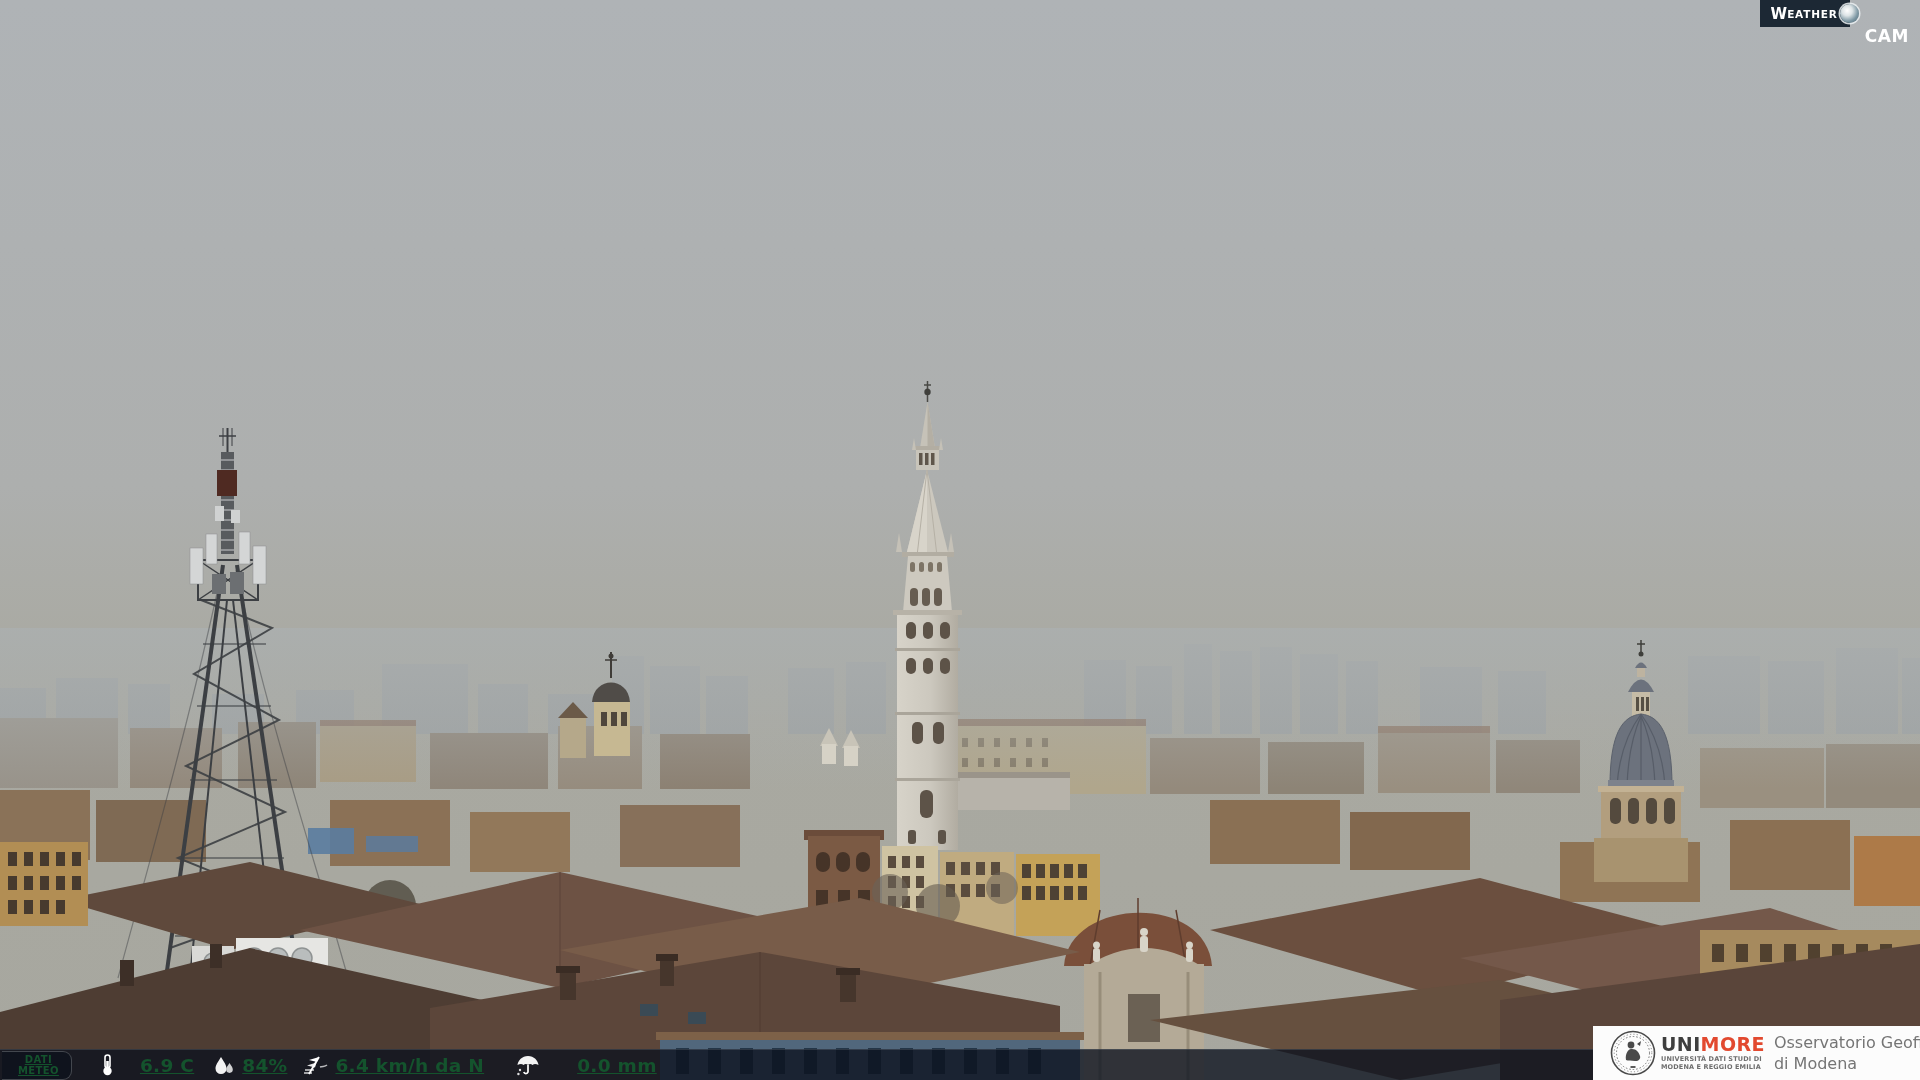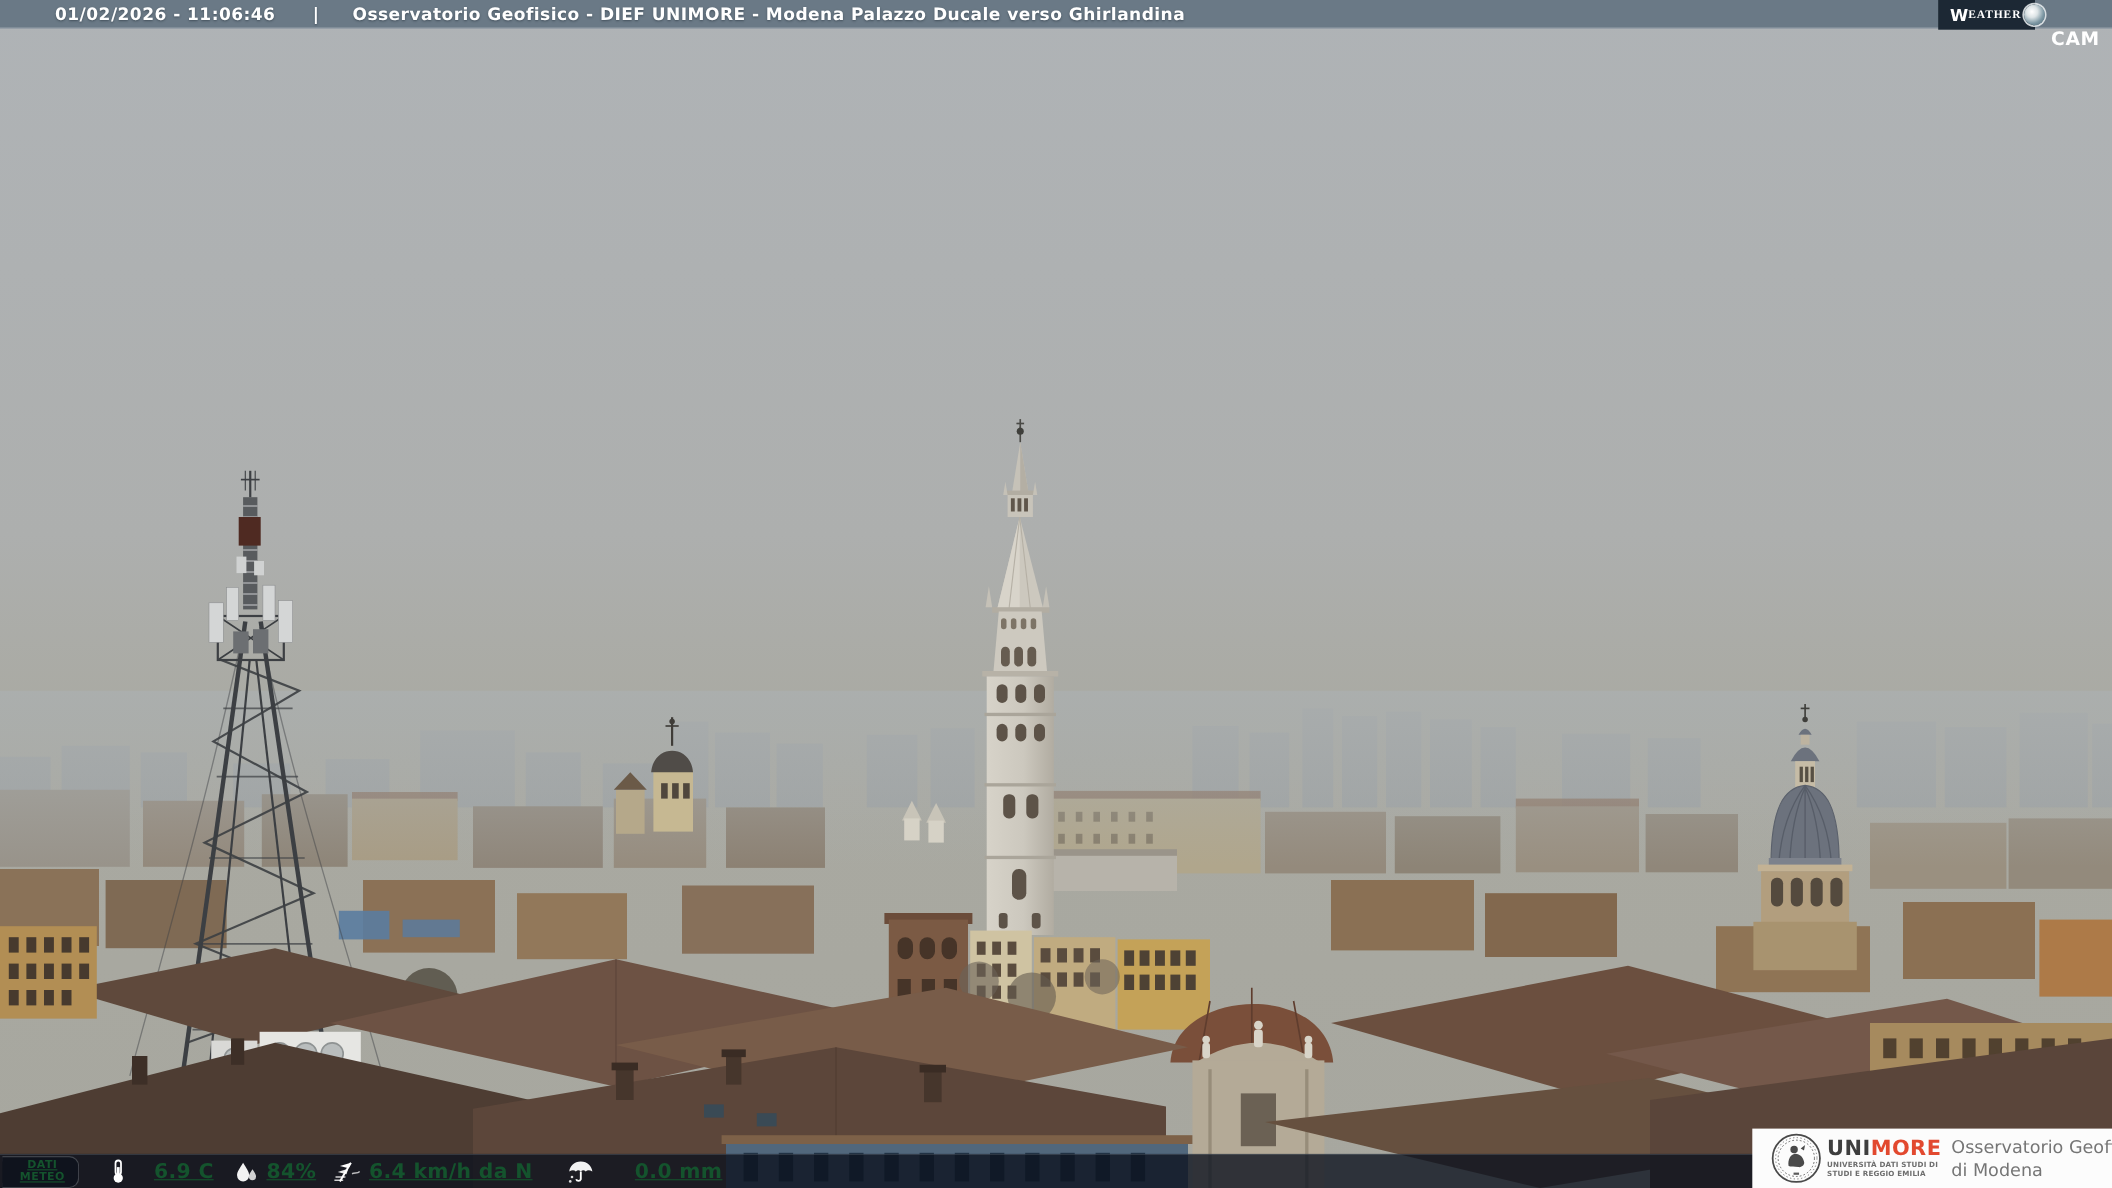--- a/index.html
+++ b/index.html
@@ -14,21 +14,21 @@
           font-size:15.5px;letter-spacing:.4px;z-index:4;
           text-shadow:0 1px 2px rgba(20,30,40,.45);}
   .topbar .ts{margin-left:50px;white-space:nowrap;}
   .topbar .sep{margin:0 30px 0 34px;}
   .topbar .ttl{white-space:nowrap;}
 
   
   .wc-logo{position:absolute;top:0;right:0;height:27px;display:flex;align-items:stretch;z-index:6;}
   .wc-left{background:#1c2834;color:#fff;display:flex;align-items:center;padding:0 12px 0 11px;}
   .wc-left .big{font-size:15px;font-weight:bold;}
-  .wc-left .small{font-size:10.5px;font-weight:bold;letter-spacing:.8px;font-family:Liberation Serif, serif;}
+  .wc-left .small{font-size:10.5px;font-weight:bold;letter-spacing:.8px;}
   .wc-globe{width:19px;height:19px;border-radius:50%;align-self:center;margin:0 -10px;z-index:2;
             background:radial-gradient(circle at 38% 35%,#ffffff 0%,#dde4e6 30%,#7e98a4 62%,#44606d 100%);
             box-shadow:0 0 0 1.5px rgba(235,240,242,.85);}
   .wc-right{background:#2e6da6;color:#fff;display:flex;align-items:center;
             padding:0 11px 0 16px;font-weight:bold;font-size:17px;letter-spacing:.6px;margin-top:36px;}
 
   
   .databar{position:absolute;left:0;right:0;bottom:0;height:30px;
            background:rgba(10,17,29,.78);border-top:1px solid rgba(150,162,175,.22);
            display:flex;align-items:center;color:#14532d;z-index:5;text-decoration:underline;}
@@ -443,25 +443,20 @@
           <rect x="868" y="1048" width="13" height="26"></rect>
           <rect x="900" y="1048" width="13" height="26"></rect>
           <rect x="932" y="1048" width="13" height="26"></rect>
           <rect x="964" y="1048" width="13" height="26"></rect>
           <rect x="996" y="1048" width="13" height="26"></rect>
           <rect x="1028" y="1048" width="13" height="26"></rect>
       </g>
     </g>
   </svg>
 
-  <header class="topbar">
-    <span class="ts">01/02/2026 - 11:06:46</span>
-    <span class="sep">|</span>
-    <span class="ttl">Osservatorio Geofisico - DIEF UNIMORE - Modena Palazzo Ducale verso Ghirlandina</span>
-  </header>
 
   <div class="wc-logo">
     <div class="wc-left">
       <span class="big">W</span>
         <span class="small">EATHER</span>
     </div>
     <span class="wc-globe"></span>
     <div class="wc-right">
       <span>CAM</span>
     </div>
@@ -521,21 +516,21 @@
       <path d="M16,30 C15,24 18,19.5 21,19 C26,18.4 29,22 30,26 C31,29 28,31.5 25,31 C21,30.4 18,31 16,30 Z" fill="#4a4a4a"></path>
       <path d="M27,14 L31,11 L30,16 Z" fill="#4a4a4a"></path>
       <rect x="20.5" y="36" width="5" height="2" fill="#5a5a5a"></rect>
     </svg>
     <div class="wordcol">
       <div class="wordmark">
         <span class="uni">UNI</span><span class="more">MORE</span>
       </div>
       <div class="uni-small">
         <div>UNIVERSITÀ DATI STUDI DI</div>
-        <div>STUDI E REGGIO EMILIA</div>
+        <div>MODENA E REGGIO EMILIA</div>
       </div>
     </div>
     <div class="obs">
       <div>Osservatorio Geofisico</div>
       <div>di Modena</div>
     </div>
   </div>
 
 </div>
 

